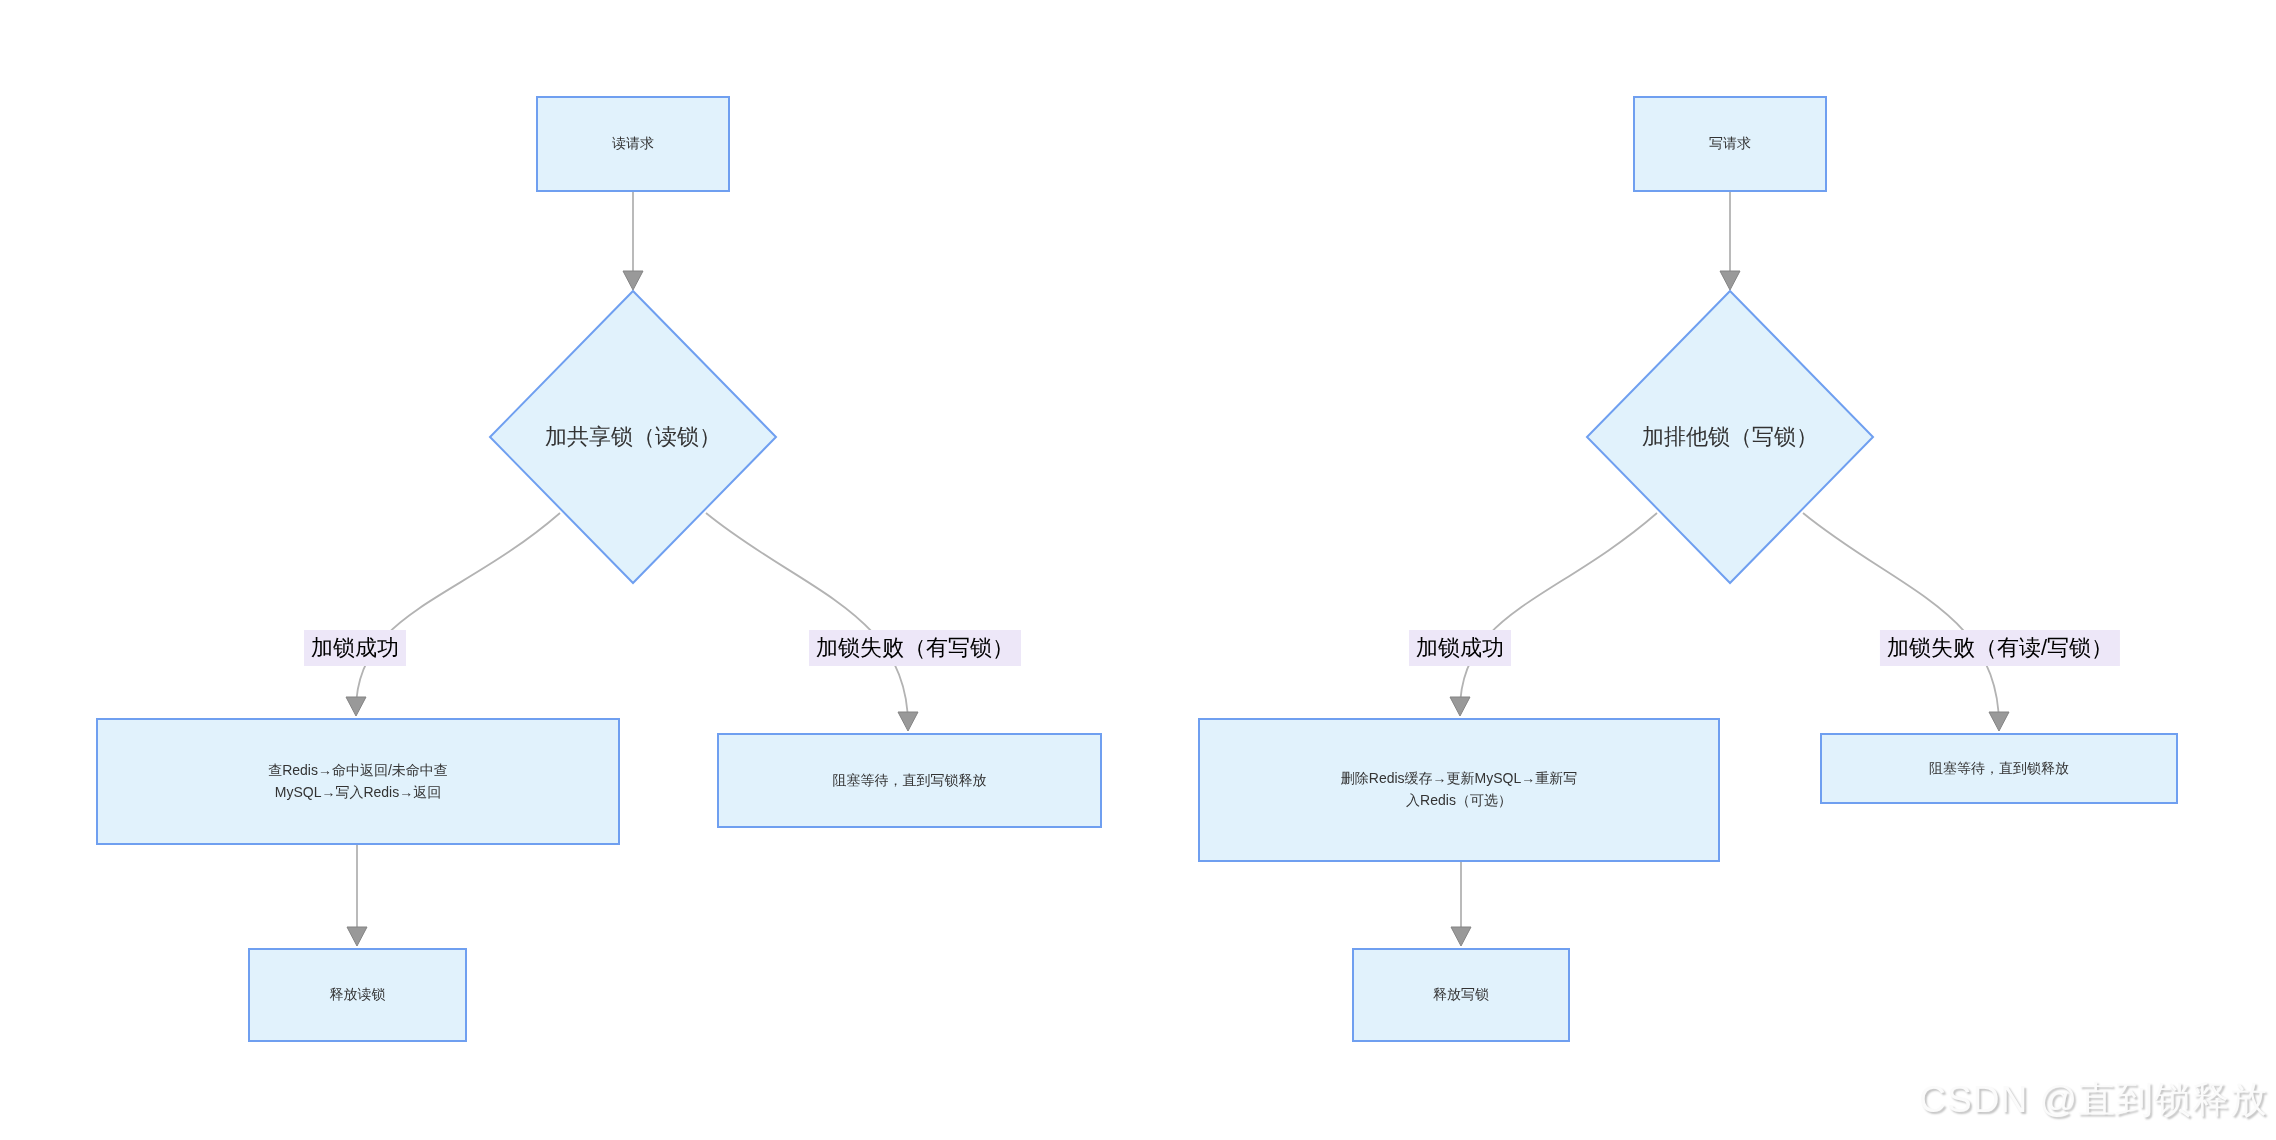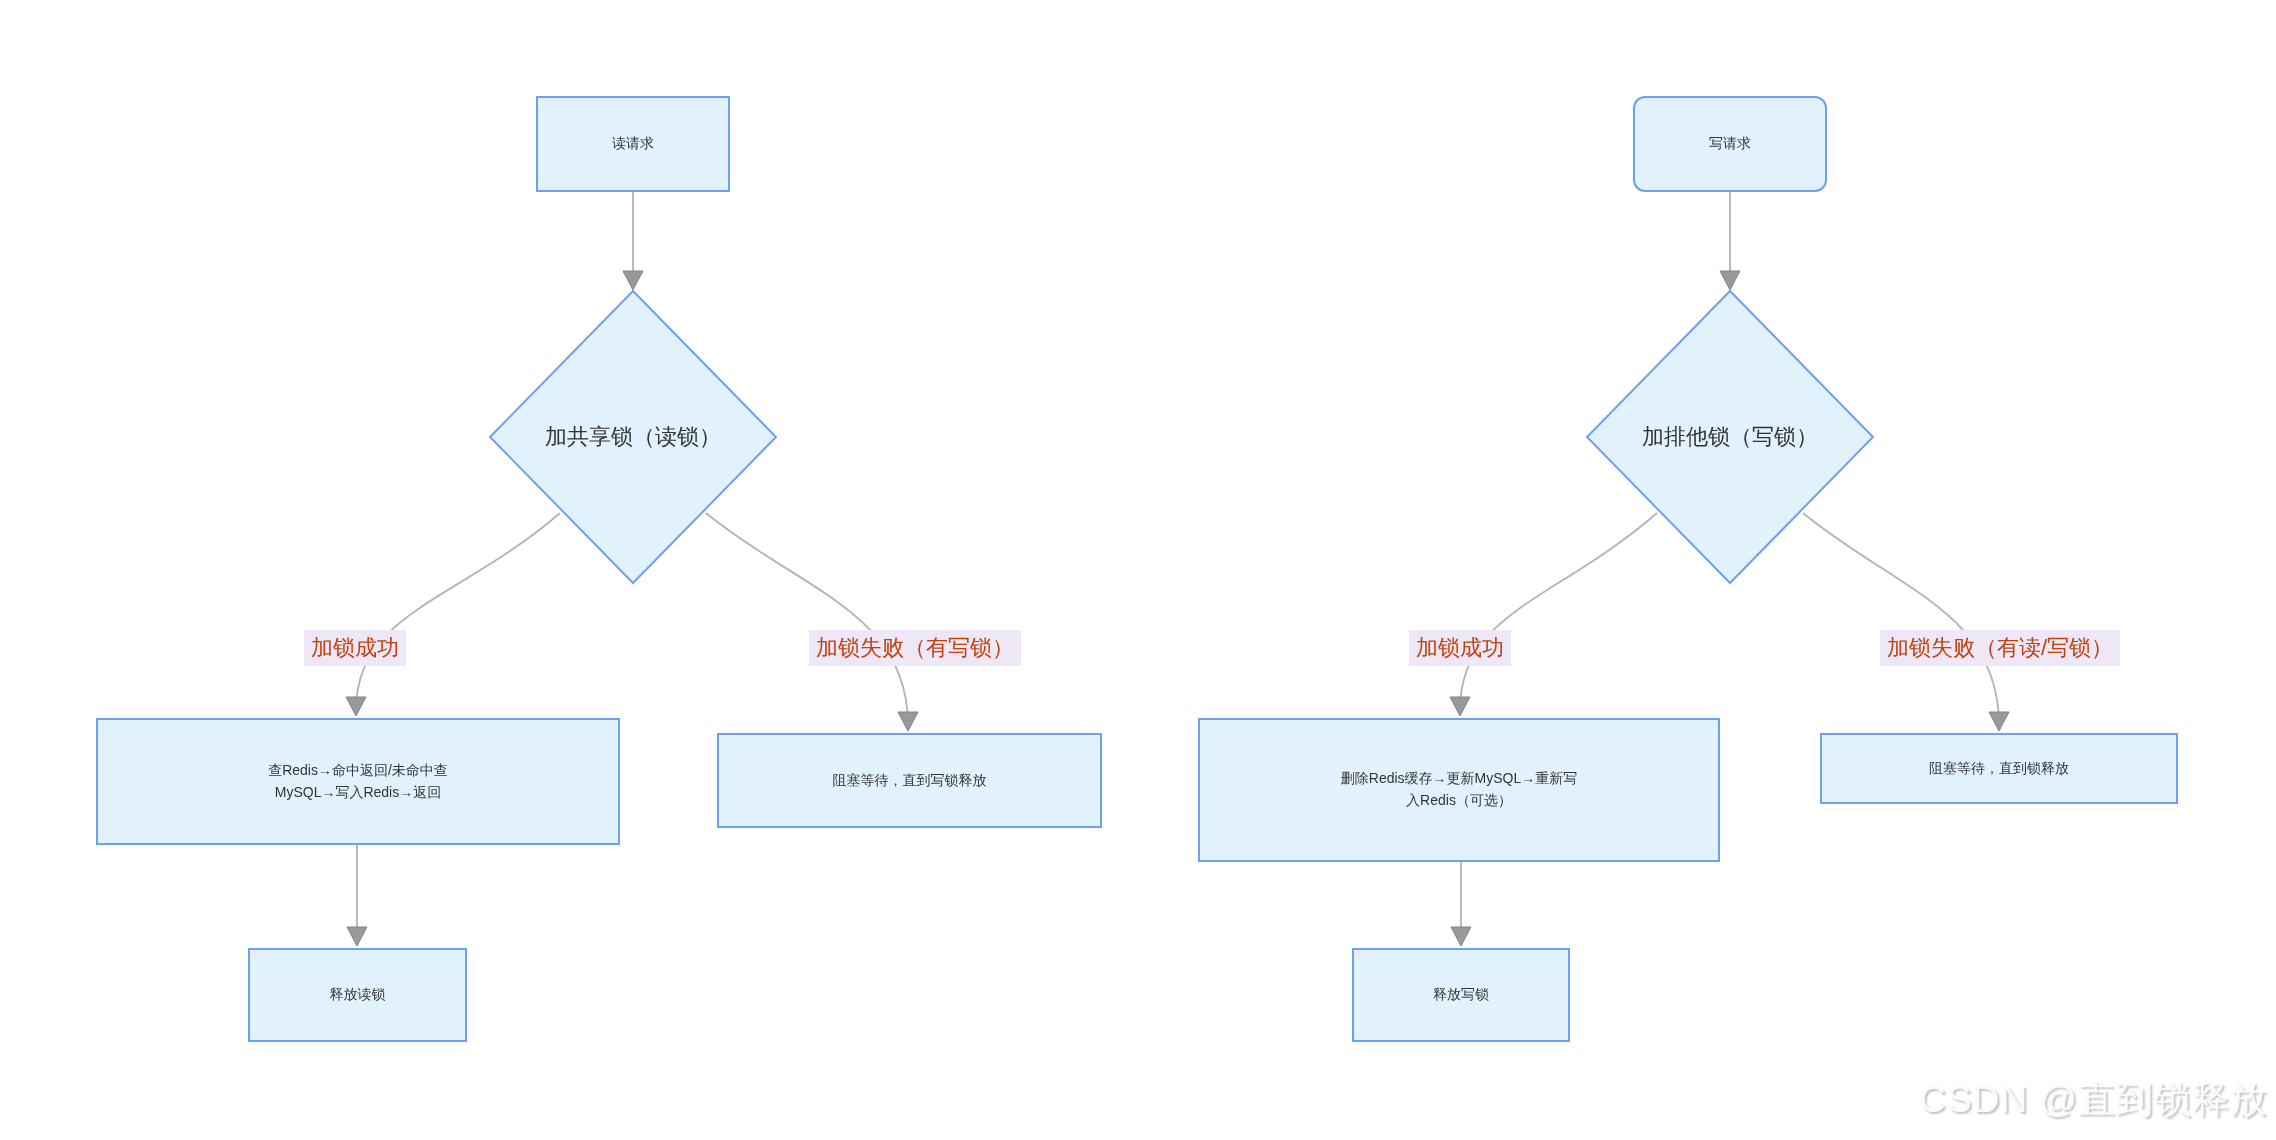--- a/index.html
+++ b/index.html
@@ -55,21 +55,21 @@
     transform: translate(-50%, -50%);
     color: #333333;
     font-size: 22px;
     text-align: center;
     white-space: nowrap;
   }
   .edge-label {
     position: absolute;
     transform: translate(-50%, -50%);
     background: #ede7f8;
-    color: #c2410c;
+    color: #000000;
     font-size: 22px;
     padding: 3px 7px;
     white-space: nowrap;
   }
   .watermark {
     position: absolute;
     right: 8px;
     top: 1075px;
     font-size: 37px;
     letter-spacing: 1px;
@@ -115,21 +115,21 @@
 
   <div class="edge-label" style="left:915px; top:648px;">加锁失败（有写锁）</div>
 
   <div class="node" style="left:96px; top:718px; width:524px; height:127px;">查Redis→命中返回/未命中查
 MySQL→写入Redis→返回</div>
 
   <div class="node" style="left:717px; top:733px; width:385px; height:95px;">阻塞等待，直到写锁释放</div>
 
   <div class="node" style="left:248px; top:948px; width:219px; height:94px;text-align:center;">释放读锁</div>
 
-  <div class="node" style="left:1633px; top:96px; width:194px; height:96px;border-radius:12px;">写请求</div>
+  <div class="node" style="left:1633px; top:96px; width:194px; height:96px;">写请求</div>
 
   <div class="diamond-label" style="left:1730px; top:437px;">加排他锁（写锁）</div>
 
   <div class="edge-label" style="left:1460px; top:648px;">加锁成功</div>
 
   <div class="edge-label" style="left:2000px; top:648px;">加锁失败（有读/写锁）</div>
 
   <div class="node" style="left:1198px; top:718px; width:522px; height:144px;">删除Redis缓存→更新MySQL→重新写
 入Redis（可选）</div>
 

